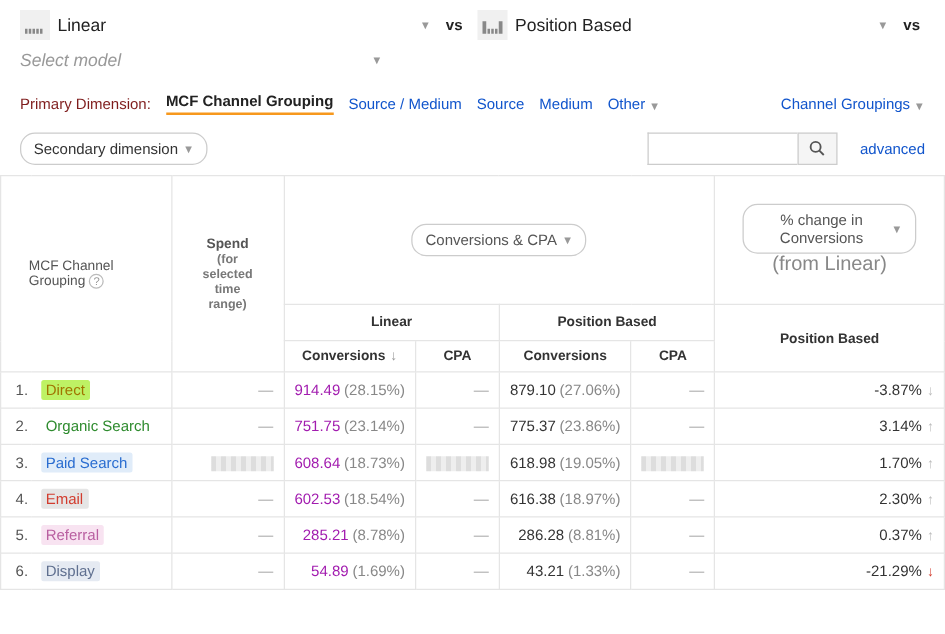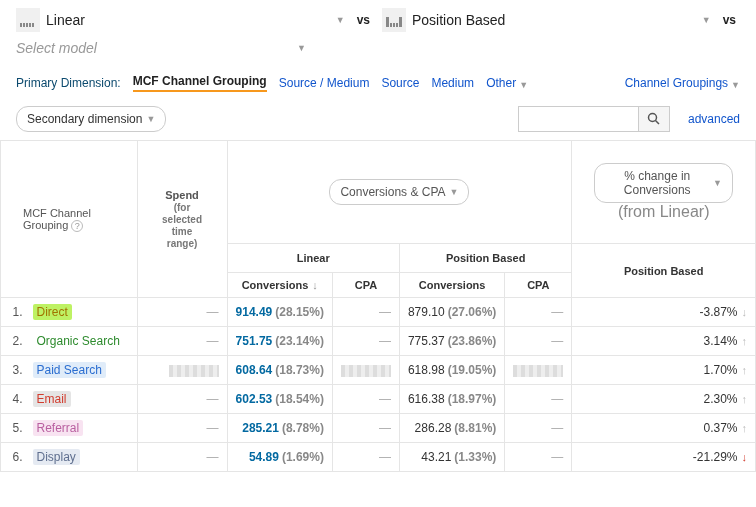--- a/index.html
+++ b/index.html
@@ -6,21 +6,21 @@
 body{font-family:Arial,Helvetica,sans-serif;font-size:12px;color:#333;background:#fff;width:756px}
 .models{display:flex;align-items:center;padding:8px 16px;gap:8px}
 .mslot{display:flex;align-items:center;gap:6px;flex:1}
 .icon-box{width:24px;height:24px;background:#f0f0f0;display:flex;align-items:center;justify-content:center}
 .icon-box svg{width:18px;height:18px}
 .mname{font-size:14px;color:#222;flex:1}
 .mslot.ph .mname{color:#999;font-style:italic}
 .dd{color:#999;font-size:9px;cursor:pointer}
 .vs{font-size:12px;font-weight:bold;color:#222;padding:0 4px}
 .pdim{padding:10px 16px 6px;display:flex;gap:12px;align-items:center;font-size:12px}
-.pdim-label{color:#0c4a6e}
+.pdim-label{color:#7f1d1d}
 .pdim-active{color:#222;font-weight:bold;border-bottom:2px solid #f7981d;padding-bottom:2px}
 .pdim a{color:#1155cc;text-decoration:none}
 .pdim .withdd{color:#1155cc;display:flex;align-items:flex-end;gap:3px}
 .toolbar{display:flex;align-items:center;padding:8px 16px;gap:8px}
 .btn{border:1px solid #ccc;background:#fff;padding:5px 10px;font-size:12px;border-radius:12px;display:flex;align-items:center;gap:4px;cursor:pointer}
 .spacer{flex:1}
 .search-wrap{display:flex;align-items:center}
 .search-wrap input{border:1px solid #ccc;border-right:none;height:26px;width:120px;padding:0 6px}
 .sbtn{border:1px solid #ccc;background:#f5f5f5;height:26px;width:32px;display:flex;align-items:center;justify-content:center;cursor:pointer}
 .adv{color:#1155cc;margin-left:10px;cursor:pointer}
@@ -35,22 +35,22 @@
 .spend-note{color:#777;font-size:10px;font-weight:bold}
 .help-q{display:inline-flex;width:12px;height:12px;border:1px solid #bbb;border-radius:50%;font-size:9px;color:#999;align-items:center;justify-content:center;margin-left:3px}
 .chip{display:inline-block;padding:1px 4px;border-radius:2px;font-size:12px}
 .c-direct{background:#bef264;color:#a07400}
 .c-organic{color:#2e8b2e}
 .c-paid{background:#e0ecf9;color:#2a6dd0}
 .c-email{background:#e5e5e5;color:#d23c2e}
 .c-referral{background:#f8e3f1;color:#b95fa0}
 .c-display{background:#e5eaf2;color:#5f6f8f}
 .num{text-align:right}
-.conv{font-weight:bold;color:#0369a1}
-.pct{color:#888;font-weight:bold;margin-left:3px}
+.conv{font-weight:normal;color:#a21caf}
+.pct{color:#888;font-weight:normal;margin-left:3px}
 .dash{color:#aaa;text-align:right}
 .idx-col{width:24px;text-align:right;color:#555;padding-right:2px;border-right:none}
 .ch-cell{border-left:none}
 .arrow-dn{color:#d23c2e;font-size:11px;margin-left:4px}
 .arrow-flat{color:#bbb;font-size:11px;margin-left:4px}
 .sort-arrow{color:#999;font-size:11px;margin-left:4px}
 .first-col-head{text-align:left;padding-left:12px}
 .change-note{color:#888;font-size:16px;font-weight:normal}
 .redacted{display:inline-block;width:50px;height:12px;background:repeating-linear-gradient(90deg,#ddd 0 4px,#eee 4px 8px);vertical-align:middle}
 </style>

